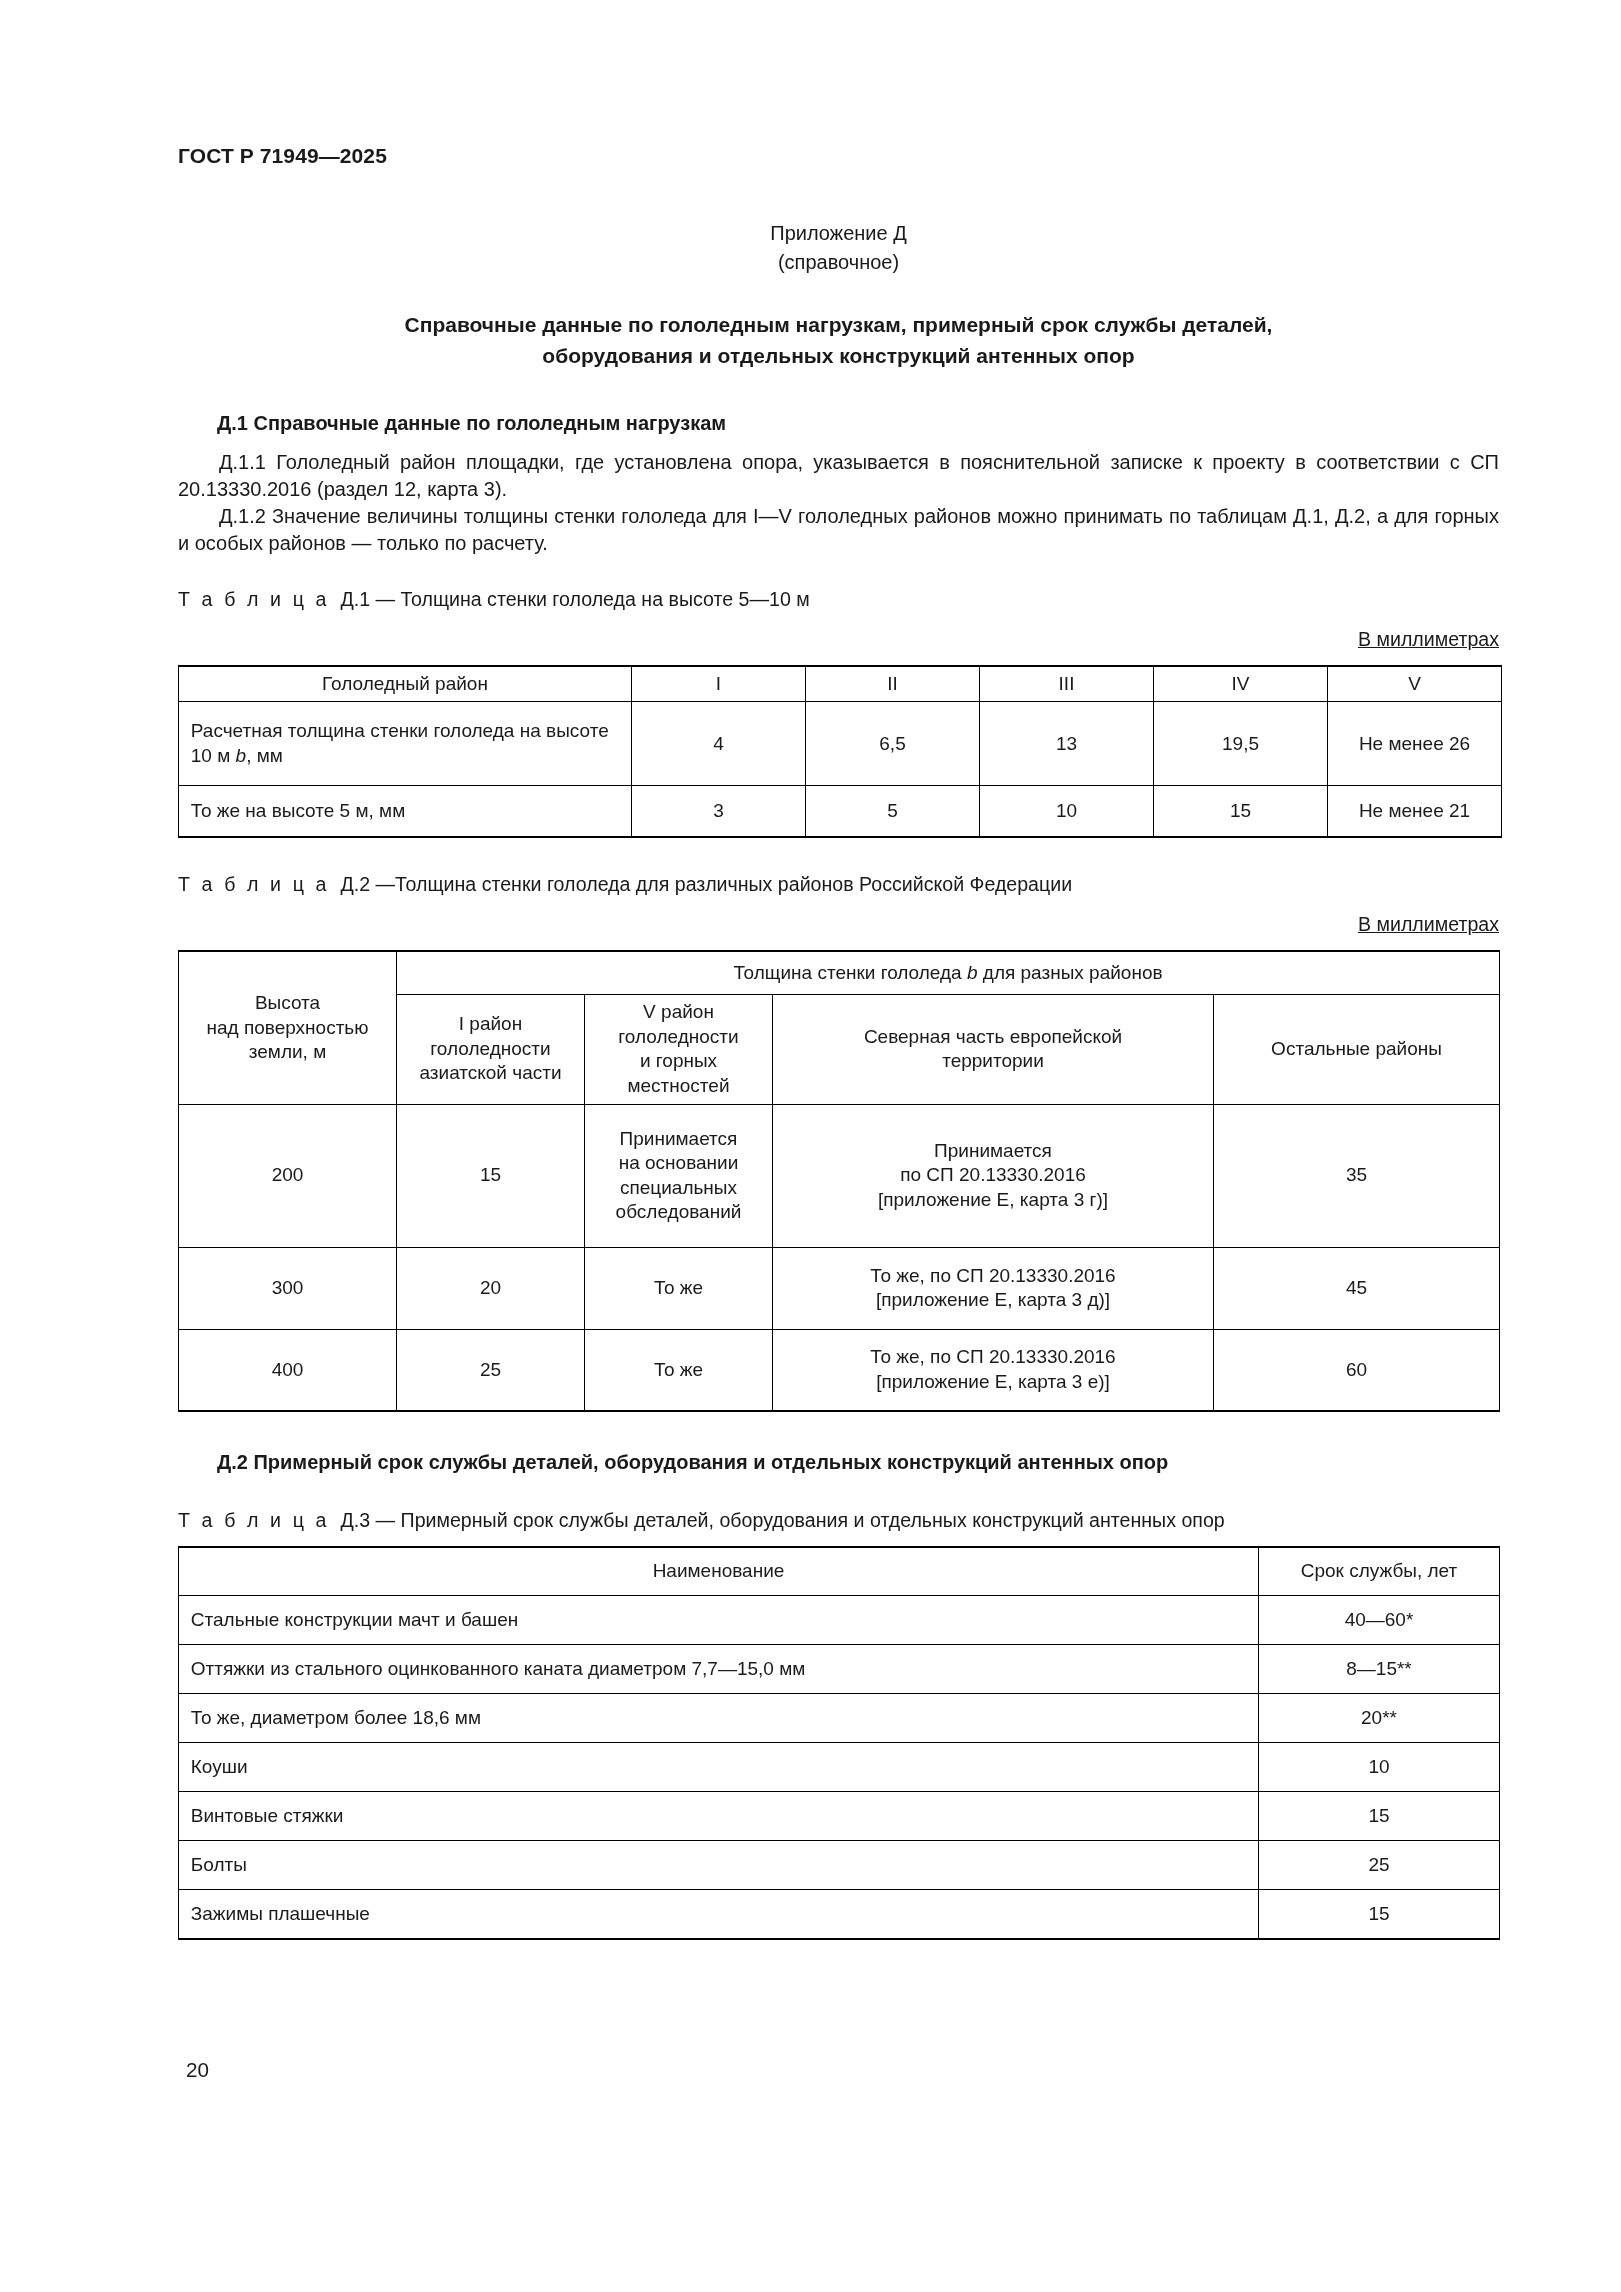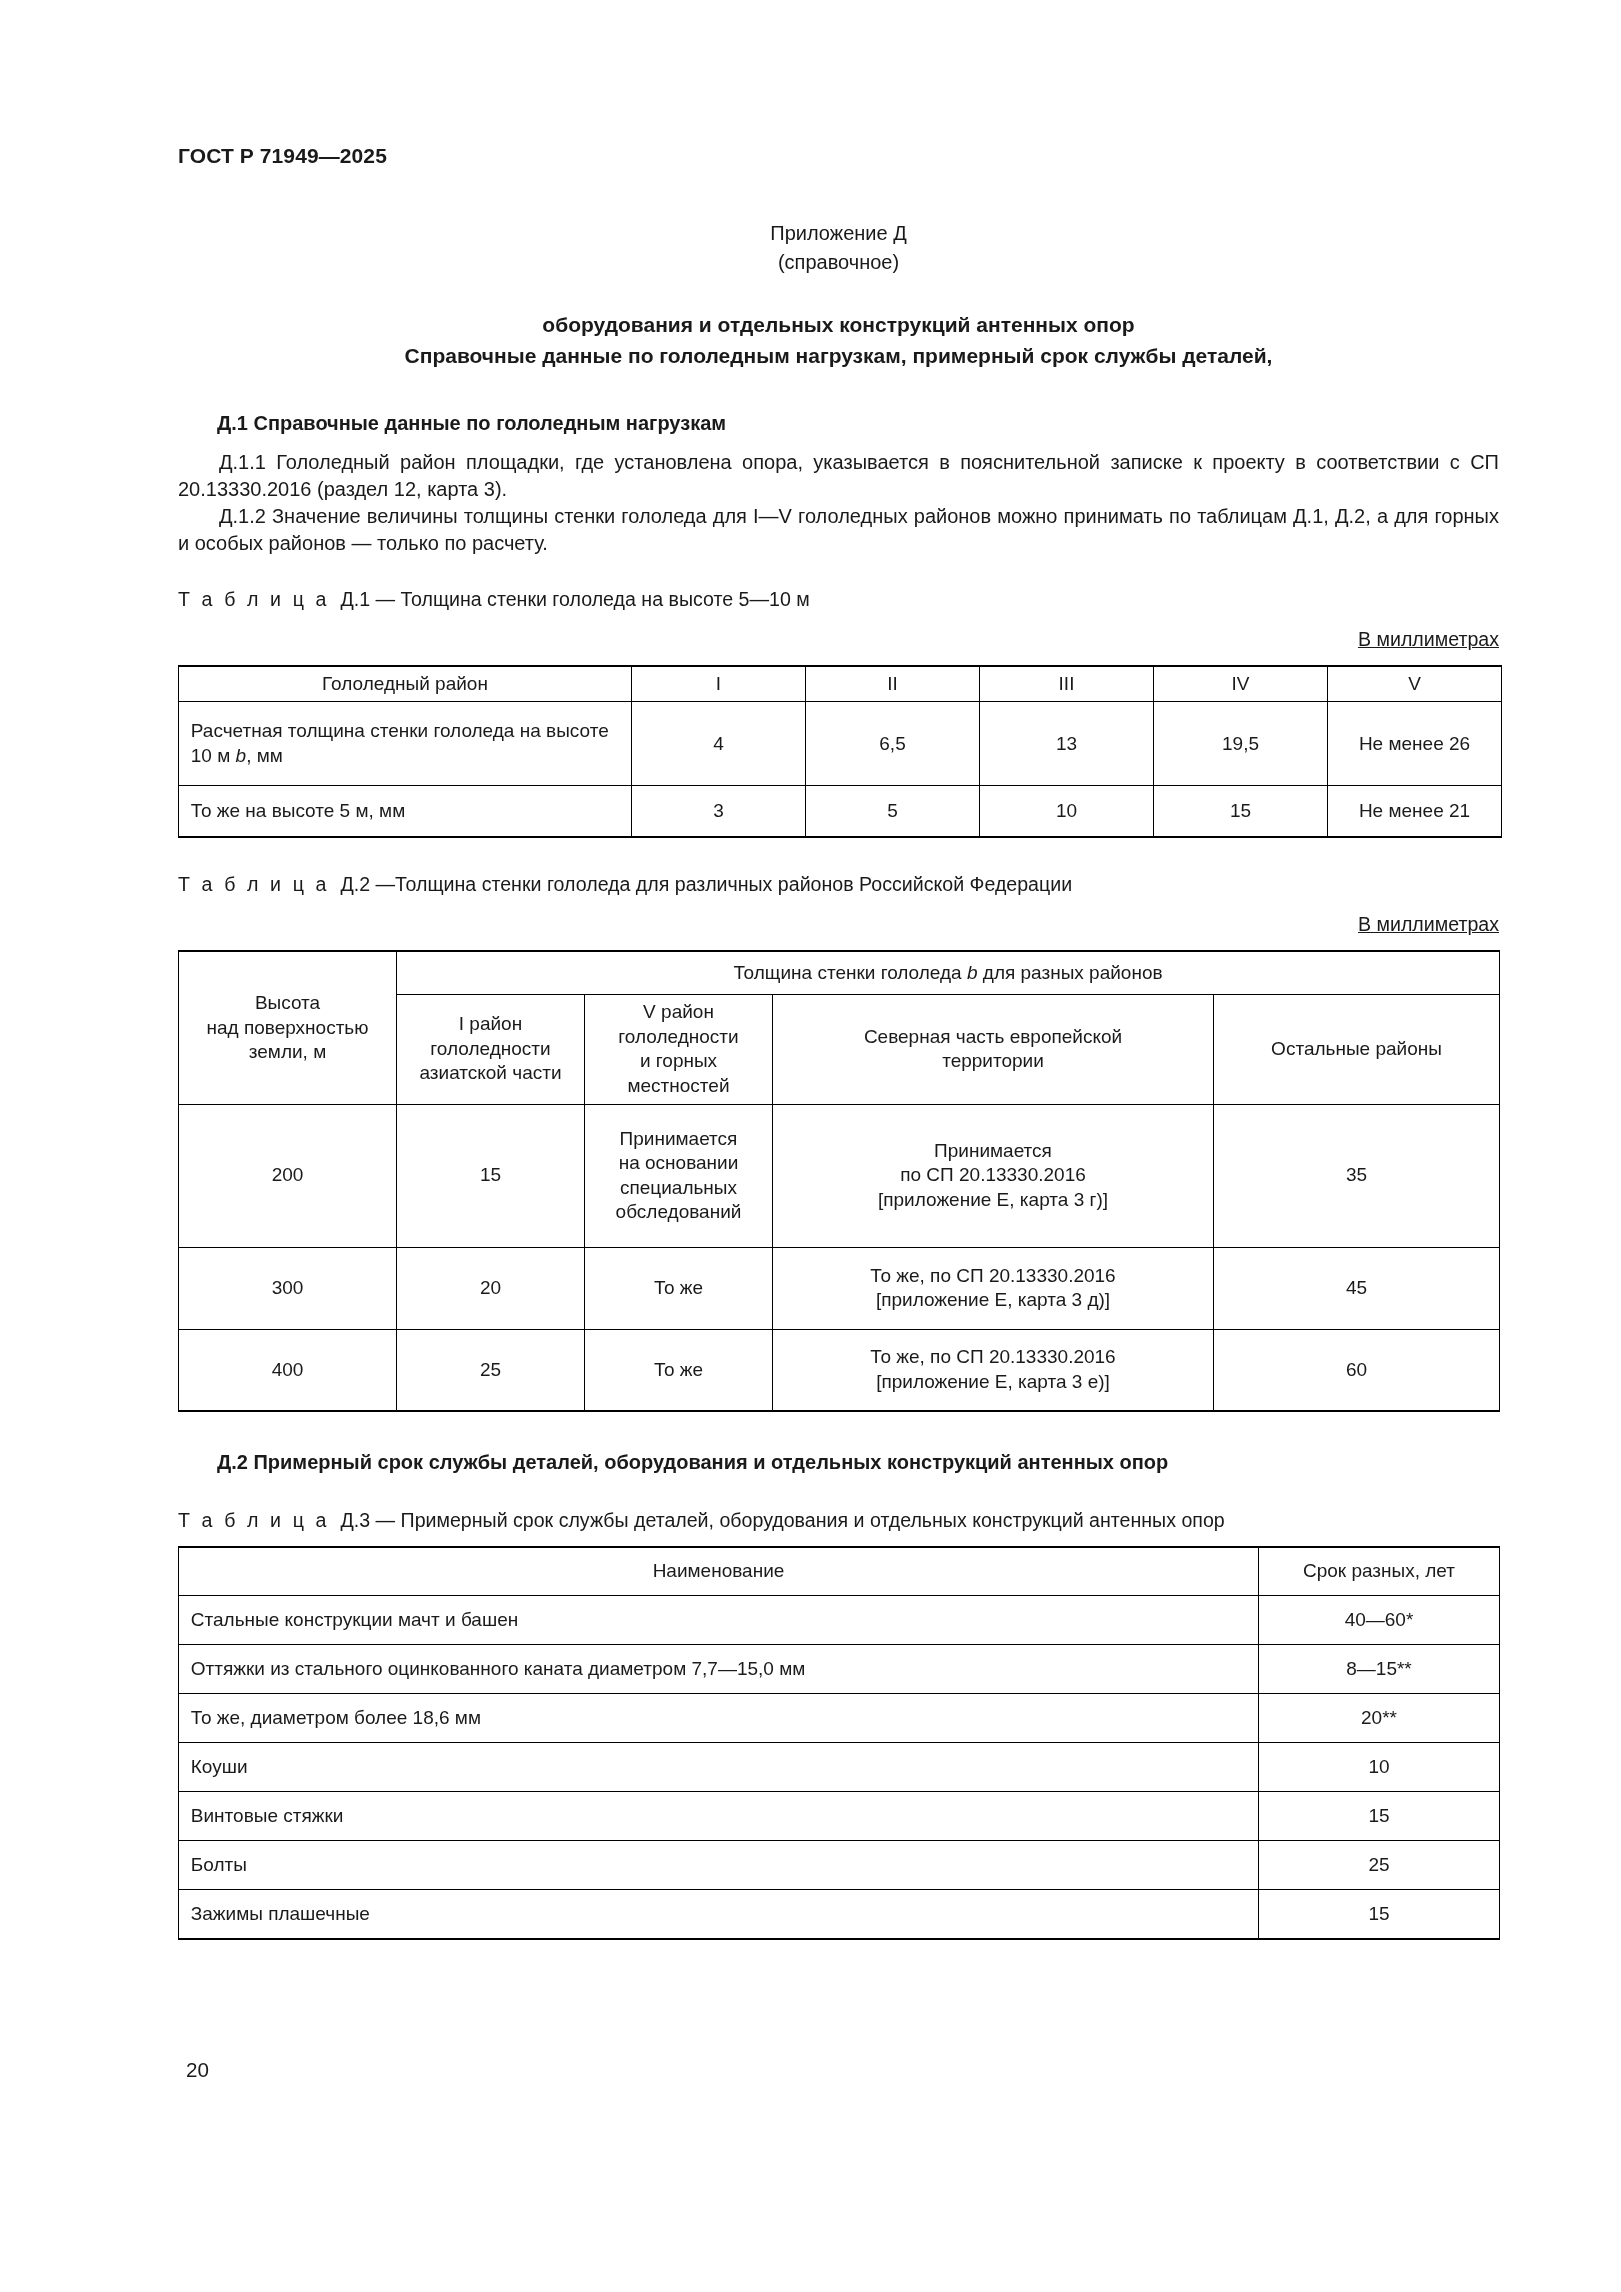--- a/index.html
+++ b/index.html
@@ -142,22 +142,22 @@
   <div class="runhead">ГОСТ Р 71949—2025</div>
 
   <div class="content" style="top:211px;">
 
     <div class="app-label">
       <span class="l1">Приложение Д</span>
       <span class="l2">(справочное)</span>
     </div>
 
     <div class="app-title" style="margin-top:32px;">
+      <span>Справочные данные по гололедным нагрузкам, примерный срок службы деталей,</span>
       <span>оборудования и отдельных конструкций антенных опор</span>
-      <span>Справочные данные по гололедным нагрузкам, примерный срок службы деталей,</span>
     </div>
 
     <div class="sect-head" style="margin-top:41px;">Д.1 Справочные данные по гололедным нагрузкам</div>
 
     <p class="para" style="margin-top:13.7px;">Д.1.1 Гололедный район площадки, где установлена опора, указывается в пояснительной записке к проекту в соответствии с СП 20.13330.2016 (раздел 12, карта 3).</p>
     <p class="para">Д.1.2 Значение величины толщины стенки гололеда для I—V гололедных районов можно принимать по таблицам Д.1, Д.2, а для горных и особых районов — только по расчету.</p>
 
     <div class="tbl-caption" style="margin-top:31px;">
       <span class="sp">Т а б л и ц а</span><span>&nbsp; </span><span>Д.1 — Толщина стенки гололеда на высоте 5—10 м</span>
     </div>
@@ -279,21 +279,21 @@
     </div>
 
     <table class="gost t3" style="margin-top:13.7px;">
       <colgroup>
           <col class="c0">
           <col class="c1">
         </colgroup>
       <thead>
         <tr style="height:49px;">
           <th class="ctr outer-top hdr-sep">Наименование</th>
-          <th class="ctr outer-top hdr-sep">Срок разных, лет</th>
+          <th class="ctr outer-top hdr-sep">Срок службы, лет</th>
         </tr>
       </thead>
       <tbody>
         <tr style="height:49px;">
           <td class="lft">Стальные конструкции мачт и башен</td>
           <td class="ctr">40—60*</td>
         </tr>
         <tr style="height:49px;">
           <td class="lft">Оттяжки из стального оцинкованного каната диаметром 7,7—15,0 мм</td>
           <td class="ctr">8—15**</td>

